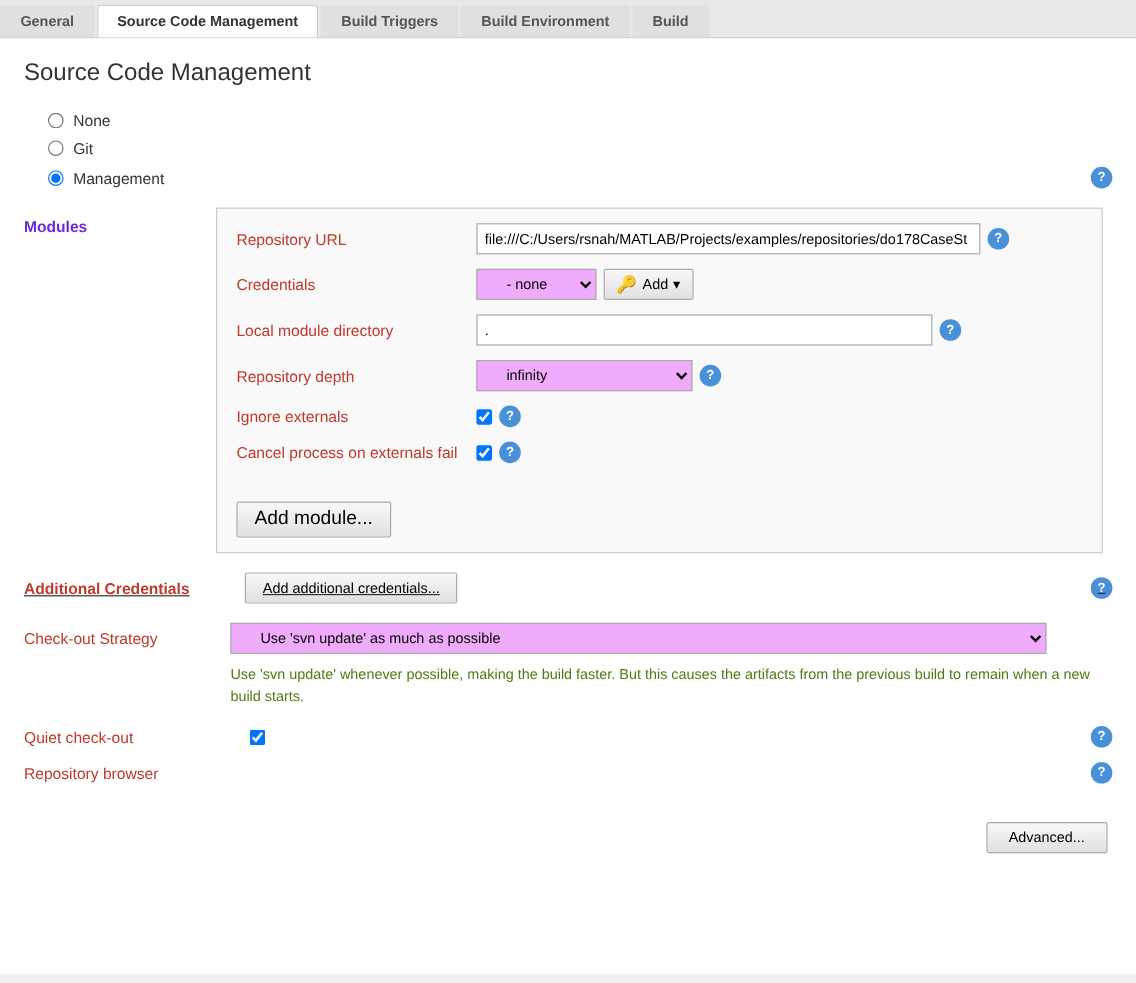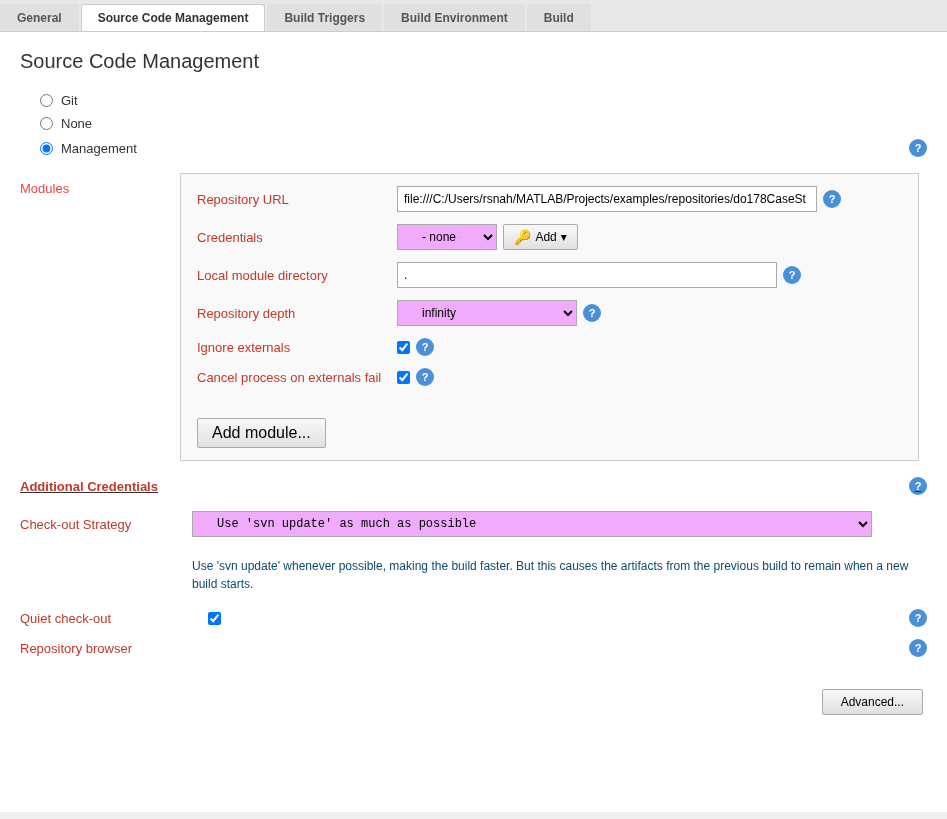--- a/index.html
+++ b/index.html
@@ -61,22 +61,22 @@
       flex-shrink: 0;
     }
 
     .modules-container {
       display: flex;
       margin-top: 16px;
       margin-left: 0;
     }
     .modules-label {
       width: 160px;
-      color: #ef4444;
-      font-weight: normal;
+      color: #6d28d9;
+      font-weight: bold;
       padding-top: 8px;
       flex-shrink: 0;
       font-size: 13px;
     }
 
     .modules-box {
       flex: 1;
       border: 1px solid #ccc;
       background: #f9f9f9;
       padding: 12px 16px;
@@ -174,26 +174,26 @@
       align-items: center;
       margin-top: 16px;
       gap: 12px;
     }
     .checkout-label {
       width: 160px;
       color: #c0392b;
       font-size: 13px;
       flex-shrink: 0;
     }
-    .checkout-select { width: 680px; height: 26px; font-family: Liberation Mono, monospace; }
+    .checkout-select { width: 680px; height: 26px; }
 
     .checkout-desc {
       margin-left: 172px;
-      margin-top: 20px;
-      color: #0c4a6e;
+      margin-top: 8px;
+      color: #4d7c0f;
       font-size: 12px;
       line-height: 1.5;
       max-width: 720px;
     }
 
     .quiet-checkout-row {
       display: flex;
       align-items: center;
       margin-top: 16px;
       gap: 28px;
@@ -252,26 +252,26 @@
   <div class="tab">Build Triggers</div>
   <div class="tab">Build Environment</div>
   <div class="tab">Build</div>
 </div>
 
 <div class="content-area">
   <h2 class="page-title">Source Code Management</h2>
 
   <div class="top-radio-rows">
     <div class="radio-group">
+      <input type="radio" name="scm" id="scm-none" style="">
+      <label for="scm-none">None</label>
+    </div>
+    <div class="radio-group">
       <input type="radio" name="scm" id="scm-git" style="">
       <label for="scm-git">Git</label>
-    </div>
-    <div class="radio-group">
-      <input type="radio" name="scm" id="scm-none" style="">
-      <label for="scm-none">None</label>
     </div>
     <div class="subversion-line">
       <input type="radio" name="scm" id="scm-svn" checked="" style="">
       <label for="scm-svn">Management</label>
       <div style="flex:1"></div>
       <span class="help-icon">?</span>
     </div>
   </div>
 
   <div class="modules-container">
@@ -342,20 +342,21 @@
           <span class="help-icon">?</span>
         </div>
       </div>
 
       <button class="add-module-btn">Add module...</button>
     </div>
   </div>
 
   <div class="additional-creds-row">
     <div class="additional-creds-label">Additional Credentials</div>
+    <button class="add-creds-btn">Add additional credentials...</button>
     <div style="flex:1"></div>
     <span class="help-icon">?</span>
   </div>
 
   <div class="checkout-strategy-row">
     <div class="checkout-label">Check-out Strategy</div>
     <select class="checkout-select">
       <option>Use 'svn update' as much as possible</option>
       <option>Always check out a fresh copy</option>
       <option>Use 'svn revert + svn update' as much as possible</option>

